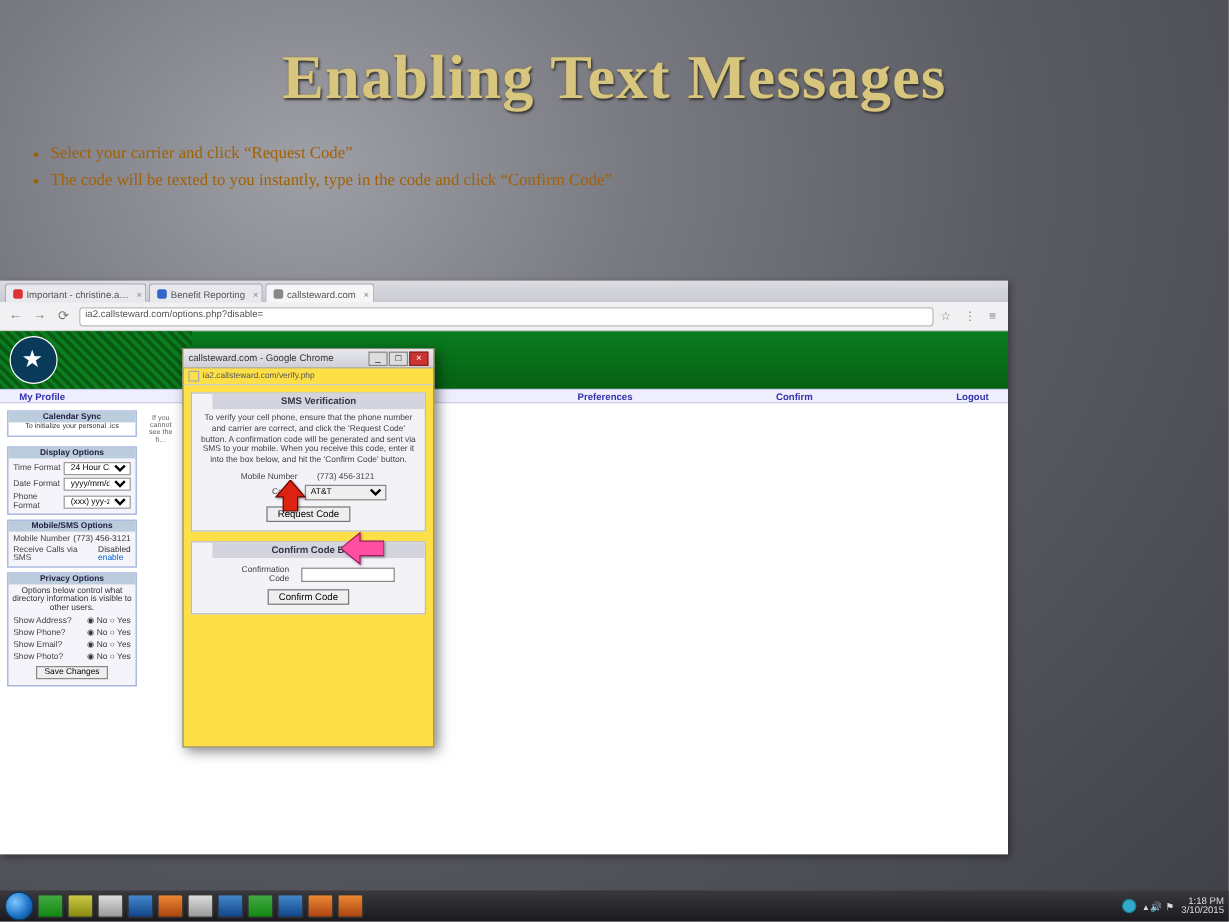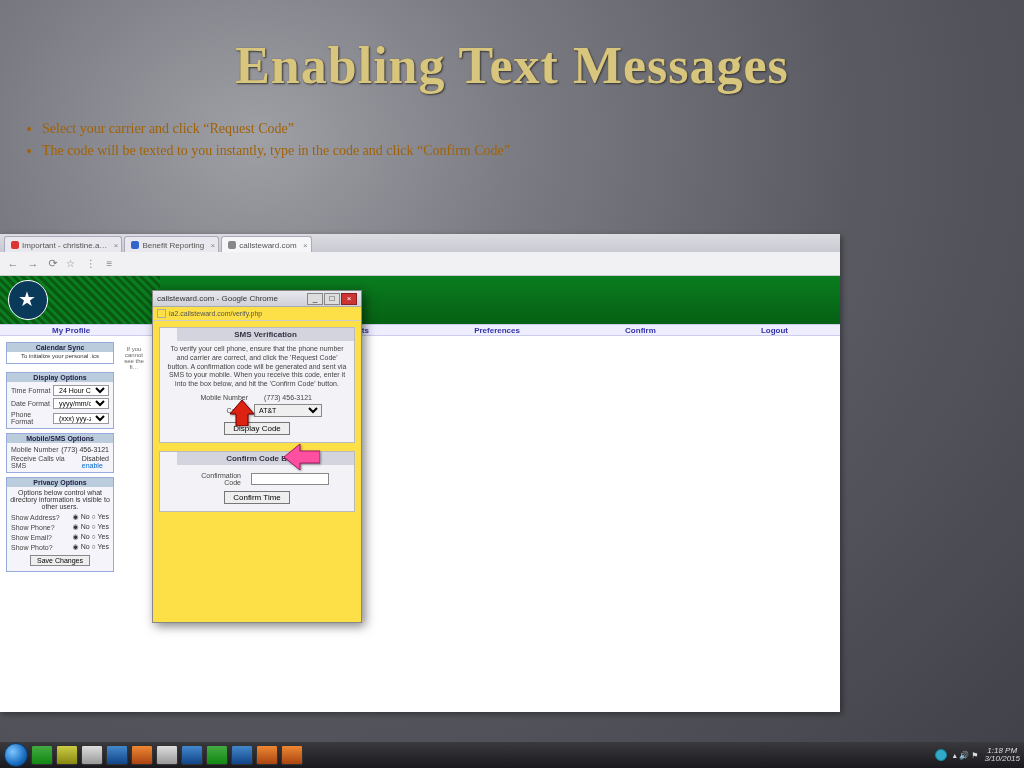--- a/index.html
+++ b/index.html
@@ -45,21 +45,21 @@
   .tab:nth-child(2) .fav{background:#36c;}
   .tab:nth-child(3) .fav{background:#888;}
   .addr-bar { height:24px; background:#f1f1f4; border-bottom:1px solid #ccc; display:flex; align-items:center; gap:6px; padding:0 6px;}
   .nav-btn { width:14px;height:14px; color:#777; font-size:11px; text-align:center;}
   .addr-input { flex:1; height:16px; background:#fff; border:1px solid #bbb; border-radius:3px; font-size:8px; padding:0 4px; color:#555;}
   .addr-icons{color:#888;font-size:10px;letter-spacing:4px;}
   .site-header { height:48px; background:linear-gradient(#0a7d1f,#066014); position:relative; overflow:hidden;}
   .site-header::before{content:"";position:absolute;left:0;top:0;width:160px;height:48px;background:repeating-linear-gradient(45deg,#0a5a14 0 3px,#0a7d1f 3px 6px);}
   .logo{position:absolute;left:8px;top:4px;width:40px;height:40px;background:#0a3a5a;border-radius:50%;border:1px solid #fff;}
   .logo::after{content:"★";color:#fff;font-size:20px;position:absolute;left:9px;top:6px;}
-  .menu-bar{height:12px;background:#eef;border-top:1px solid #cce;border-bottom:1px solid #cce;display:flex;justify-content:space-between;padding:0 52px;font-size:8px;color:#33a;font-weight:bold;}
+  .menu-bar{height:12px;background:#eef;border-top:1px solid #cce;border-bottom:1px solid #cce;display:flex;justify-content:space-between;padding:0 16px;font-size:8px;color:#33a;font-weight:bold;}
   .menu-bar span{line-height:12px;}
   .content-cols{display:flex;gap:8px;padding:6px;}
   .left-col{width:108px;display:flex;flex-direction:column;gap:4px;}
   .panel{border:1px solid #9ad;background:#f4f4fa;}
   .panel-hd{background:#bcd;font-size:7px;font-weight:bold;text-align:center;padding:1px;color:#224;}
   .panel-body{padding:2px;font-size:7px;}
   .row{display:flex;justify-content:space-between;align-items:center;padding:1px 2px;}
   .row label{color:#444;}
   .sel,.inp{font-size:7px;border:1px solid #999;background:#fff;height:11px;padding:0 1px;}
   .sel{width:56px;}
@@ -111,21 +111,21 @@
   .task-left{display:flex;align-items:center;gap:3px;}
   .start-orb{width:24px;height:24px;border-radius:50%;background:radial-gradient(circle at 35% 35%,#7ec6ff,#1a6ec2 60%,#0a3a6a);border:1px solid #0a3a6a;}
   .task-ico{width:22px;height:20px;background:#555;border:1px solid #333;border-radius:2px;}
   .task-ico.g{background:linear-gradient(#4a4,#181);}
   .task-ico.y{background:linear-gradient(#cc4,#881);}
   .task-ico.b{background:linear-gradient(#48c,#148);}
   .task-ico.o{background:linear-gradient(#e83,#a41);}
   .task-ico.w{background:linear-gradient(#ddd,#999);}
   .task-right{display:flex;align-items:center;gap:6px;color:#ddd;font-size:8px;font-family:Arial;}
   .sys-ico{width:12px;height:12px;border-radius:50%;background:#3ac;border:1px solid #189;}
-  .clock{text-align:center;line-height:1;font-style:italic;}
+  .clock{text-align:right;line-height:1;}
 </style>
 </head>
 <body>
 
 <h1 class="slide-title">Enabling Text Messages</h1>
 <ul class="bullets">
   <li>Select your carrier and click “Request Code”</li>
   <li>The code will be texted to you instantly, type in the code and click “Confirm Code”</li>
 </ul>
 
@@ -144,20 +144,21 @@
     <div class="tab active">
         <span class="fav"></span>
         <span>callsteward.com</span>
         <span class="x">×</span>
       </div>
   </div>
   <div class="addr-bar">
     <span class="nav-btn">←</span>
     <span class="nav-btn">→</span>
     <span class="nav-btn">⟳</span>
+    <div class="addr-input">ia2.callsteward.com/options.php?disable=</div>
     <span class="addr-icons">☆ ⋮ ≡</span>
   </div>
   <div class="site-header">
     <div class="logo"></div>
   </div>
   <div class="menu-bar">
     <span>My Profile</span>
     <span>Calendar</span>
     <span>Contacts</span>
     <span>Preferences</span>
@@ -247,31 +248,31 @@
       <div class="sms-body">
         <div class="sms-instr">To verify your cell phone, ensure that the phone number and carrier are correct, and click the 'Request Code' button. A confirmation code will be generated and sent via SMS to your mobile. When you receive this code, enter it into the box below, and hit the 'Confirm Code' button.</div>
         <div class="field-row">
             <span class="lbl">Mobile Number</span>
             <span class="val">(773) 456-3121</span>
           </div>
         <div class="field-row">
             <span class="lbl">Carrier</span>
             <select><option>AT&amp;T</option></select>
           </div>
-        <button class="req-btn">Display Code</button>
+        <button class="req-btn">Request Code</button>
       </div>
     </div>
     <div class="sms-box">
       <div class="sms-hd">Confirm Code Below</div>
       <div class="sms-body">
         <div class="field-row">
             <span class="lbl">Confirmation Code</span>
             <input class="conf-input" style="">
           </div>
-        <button class="conf-btn">Confirm Time</button>
+        <button class="conf-btn">Confirm Code</button>
       </div>
     </div>
   </div>
 </div>
 
 <div class="arrow-red">
   <svg viewBox="0 0 28 26">
       <polygon points="14,0 26,14 20,14 20,26 8,26 8,14 2,14" fill="#d21" stroke="#600" stroke-width="1"></polygon>
     </svg>
 </div>

